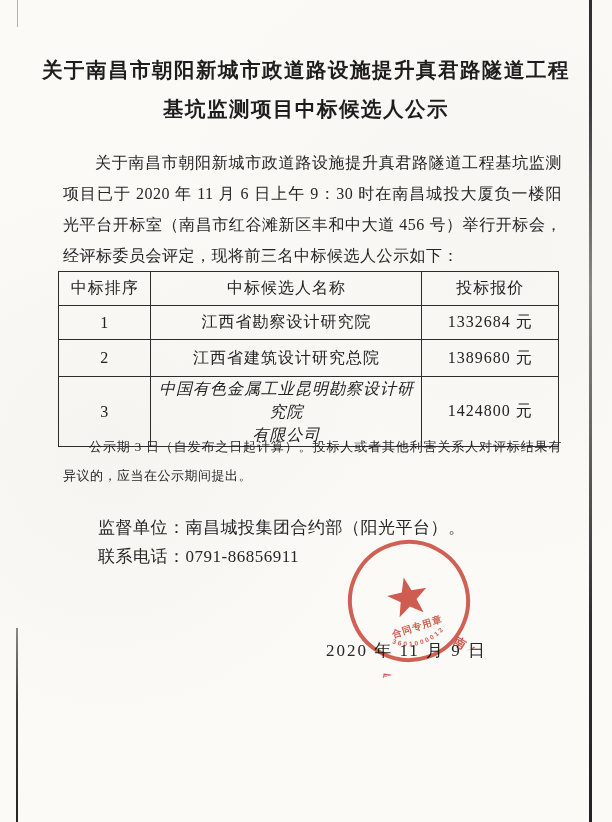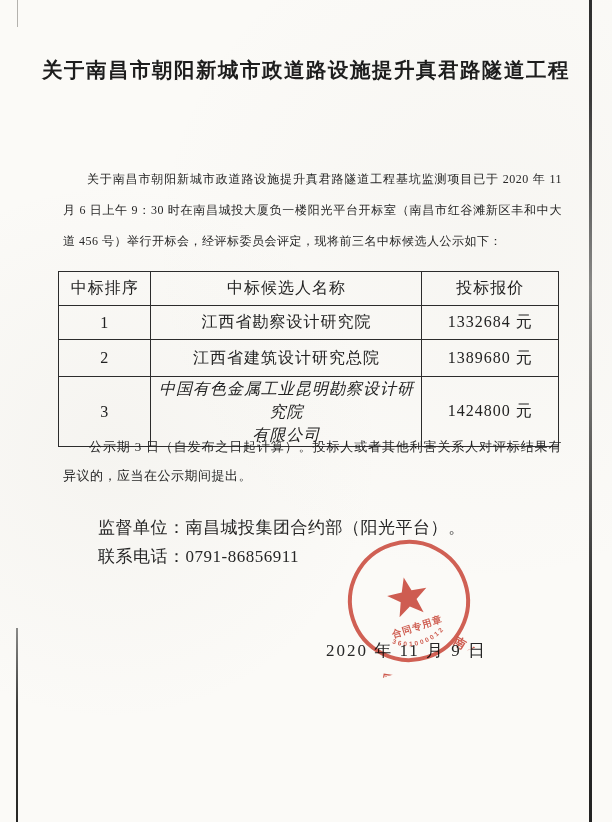--- a/index.html
+++ b/index.html
@@ -26,22 +26,22 @@
     position:absolute;top:50px;left:40px;width:532px;
     text-align:center;
     font-family:"Liberation Sans", sans-serif;
     font-weight:700;
     font-size:20.5px;
     line-height:39px;
     letter-spacing:1.5px;
     color:#1d1d1d;
   }
   .intro{
-    position:absolute;top:164px;left:63px;width:499px;
-    font-size:12px;line-height:31px;
+    position:absolute;top:147px;left:63px;width:499px;
+    font-size:16px;line-height:31px;
     text-indent:2em;
     text-align:justify;
     letter-spacing:0.5px;
   }
   table.bid{
     position:absolute;top:271px;left:58px;
     border-collapse:collapse;
     table-layout:fixed;
     width:501px;
     font-size:16px;
@@ -87,20 +87,21 @@
 <body>
 
 <div class="sheet">
 
   <div class="edge-right"></div>
   <div class="edge-left-top"></div>
   <div class="edge-left-bottom"></div>
 
   <div class="title">
     <div>关于南昌市朝阳新城市政道路设施提升真君路隧道工程</div>
+    <div>基坑监测项目中标候选人公示</div>
   </div>
 
   <div class="intro">关于南昌市朝阳新城市政道路设施提升真君路隧道工程基坑监测项目已于 2020 年 11 月 6 日上午 9：30 时在南昌城投大厦负一楼阳光平台开标室（南昌市红谷滩新区丰和中大道 456 号）举行开标会，经评标委员会评定，现将前三名中标候选人公示如下：</div>
 
   <table class="bid">
     <colgroup>
       <col class="col-rank">
         <col class="col-name">
         <col class="col-price">
     </colgroup>

